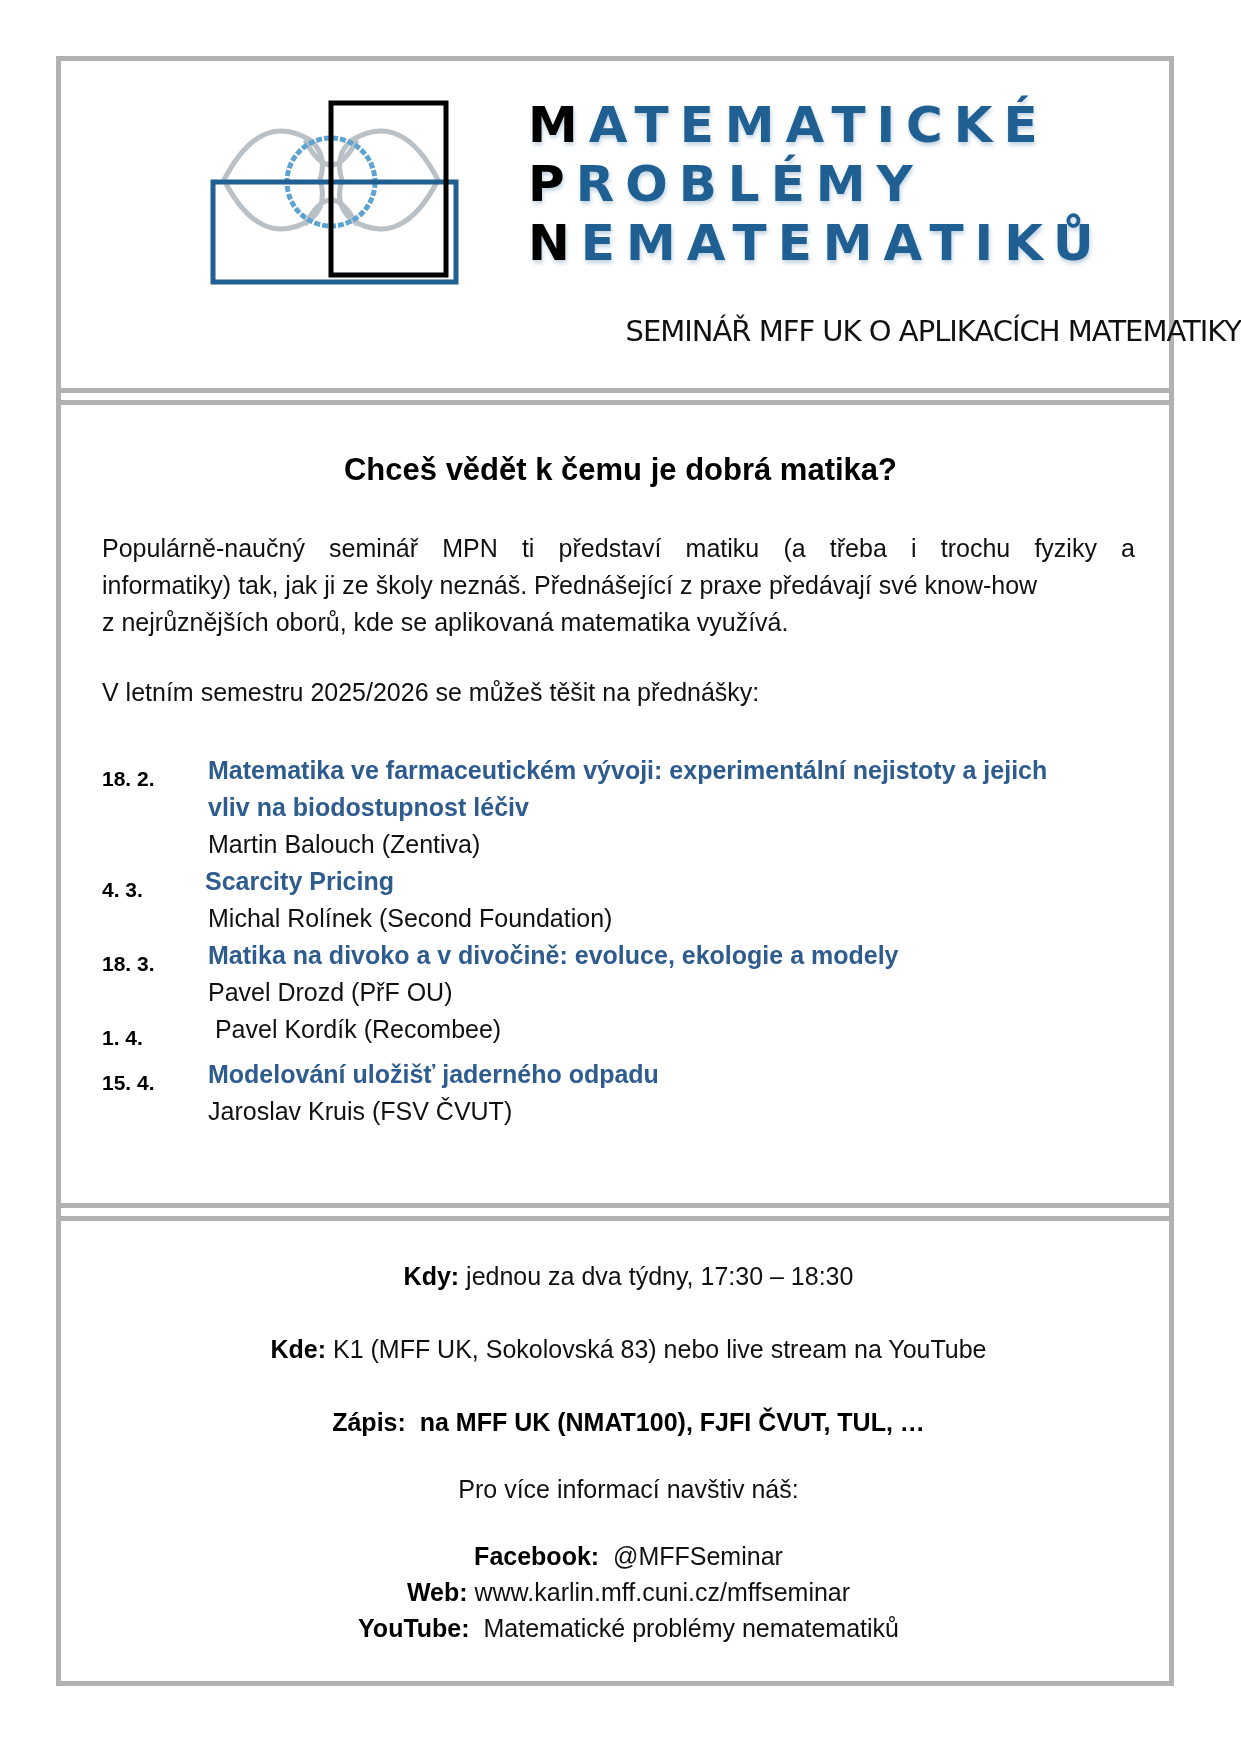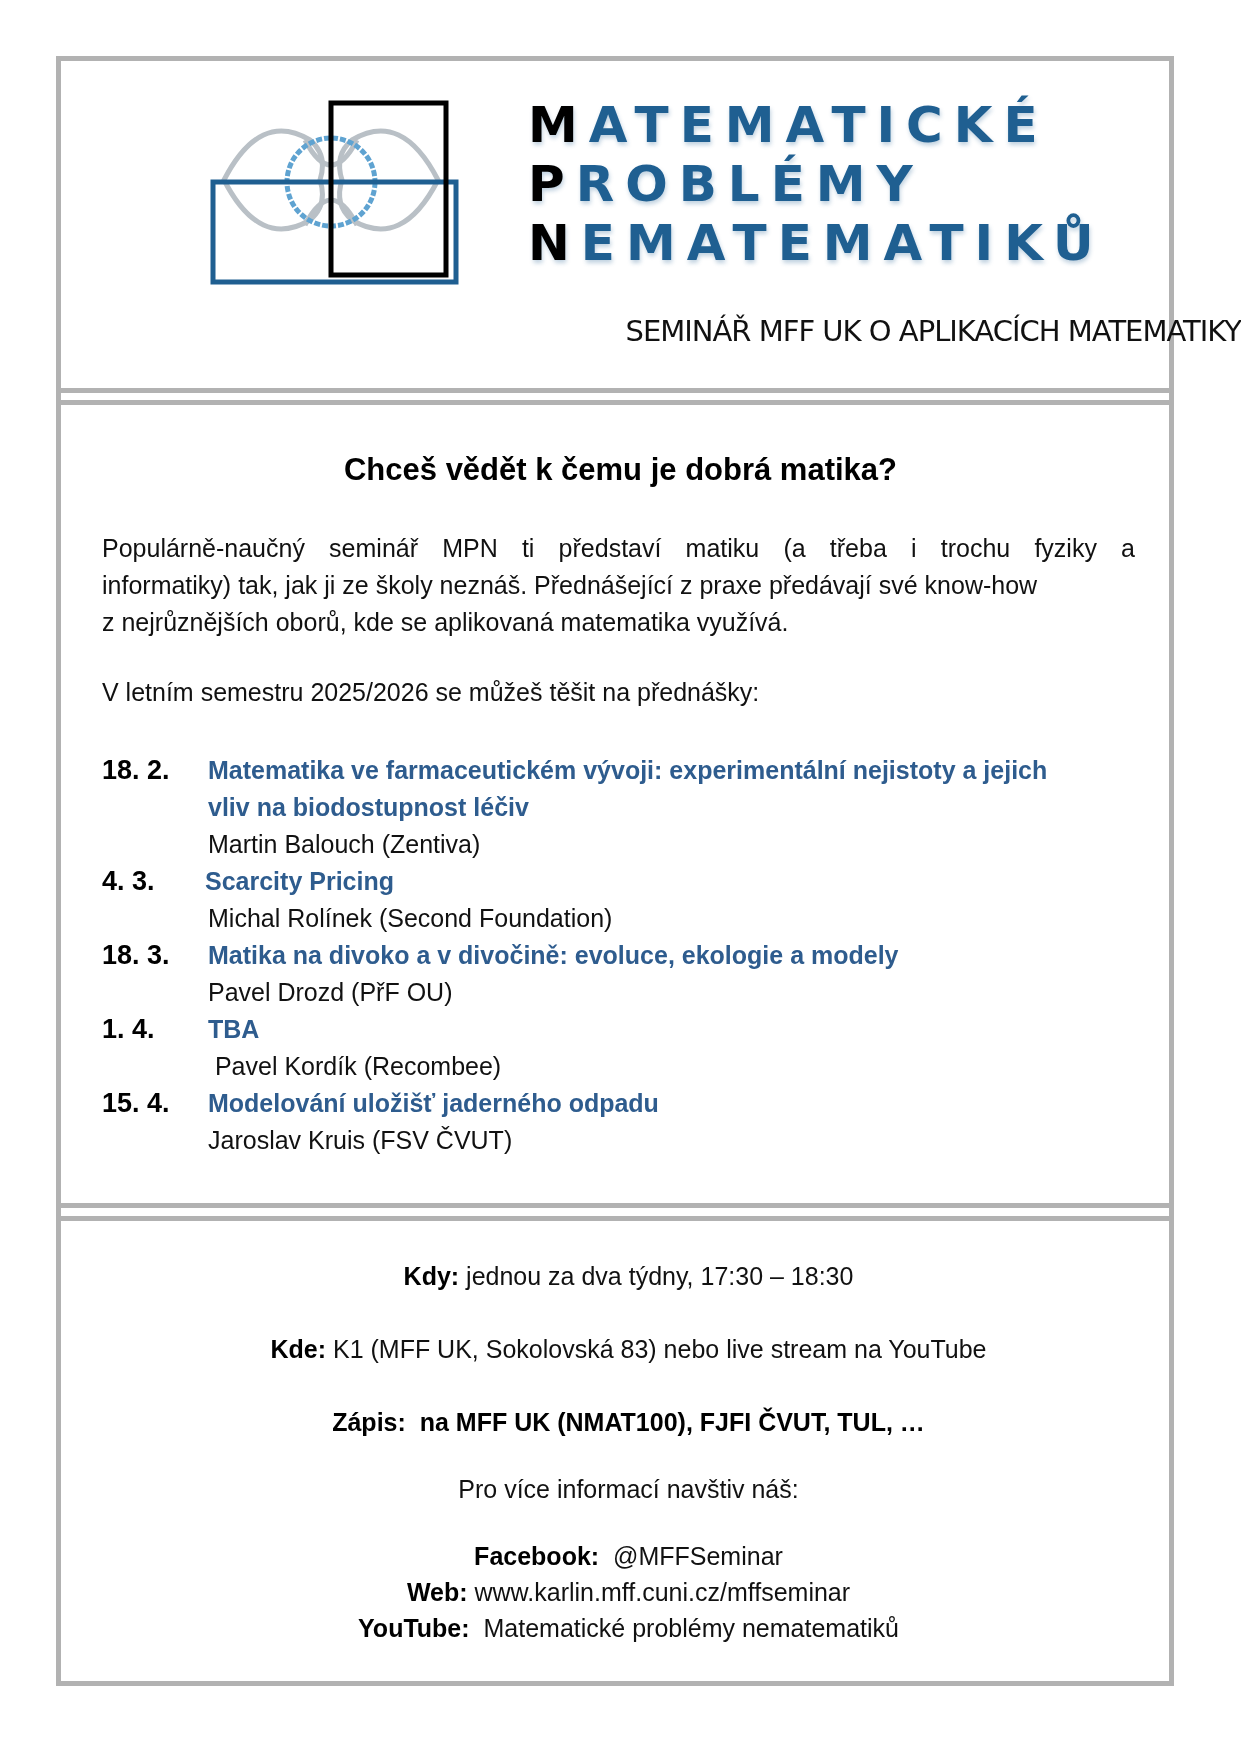--- a/index.html
+++ b/index.html
@@ -26,21 +26,21 @@
     .question { position: absolute; left: 0; right: 0; top: 452px; text-align: center;
                 font-weight: bold; font-size: 31px; color: #000; }
     .intro { position: absolute; left: 102px; width: 1033px; top: 530px; font-size: 25px;
              line-height: 37px; text-align: justify; color: #111; }
     .intro-line { display: block; }
     .intro-line.justify { text-align: justify; text-align-last: justify; }
     .lead { position: absolute; left: 102px; top: 678px; font-size: 25px; color: #111; }
 
     .lectures { position: absolute; left: 102px; top: 752px; width: 1040px; }
     .lecture { display: flex; }
-    .lec-date { width: 106px; flex: none; font-weight: bold; font-size: 27px; line-height: 37px; }
+    .lec-date { width: 106px; flex: none; font-weight: bold; font-size: 21px; line-height: 37px; margin-top: 8px; }
     .lec-body { flex: 1; }
     .lec-title { font-weight: bold; font-size: 25px; line-height: 37px; color: #2e5c8e; }
     .lec-speaker { font-size: 25px; line-height: 37px; color: #111; }
 
     
     .info { position: absolute; left: 16px; right: 0; text-align: center; font-size: 25px; color: #111; }
     .info b { color: #000; }
   </style>
 </head>
 <body>
@@ -101,21 +101,20 @@
   <div class="lecture">
     <div class="lec-date">18. 3.</div>
     <div class="lec-body">
       <div class="lec-title">Matika na divoko a v divočině: evoluce, ekologie a modely</div>
       <div class="lec-speaker">Pavel Drozd (PřF OU)</div>
     </div>
   </div>
   <div class="lecture">
     <div class="lec-date">1. 4.</div>
     <div class="lec-body">
-      <div class="lec-title">TBA</div>
       <div class="lec-speaker" style="white-space:pre"> Pavel Kordík (Recombee)</div>
     </div>
   </div>
   <div class="lecture">
     <div class="lec-date">15. 4.</div>
     <div class="lec-body">
       <div class="lec-title">Modelování uložišť jaderného odpadu</div>
       <div class="lec-speaker">Jaroslav Kruis (FSV ČVUT)</div>
     </div>
   </div>

